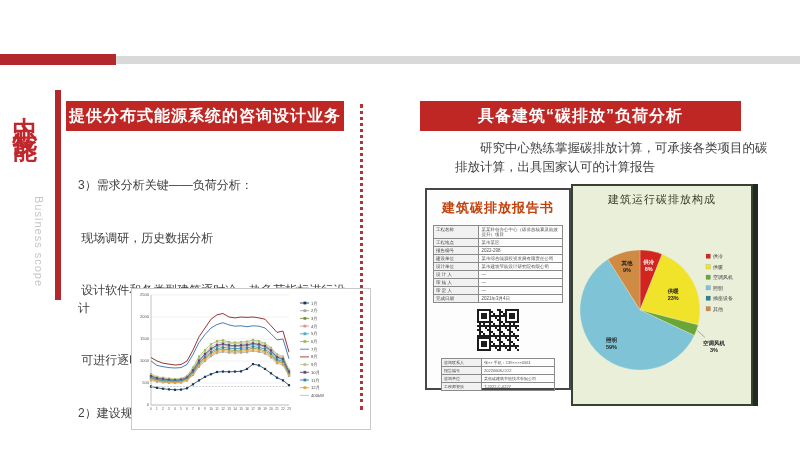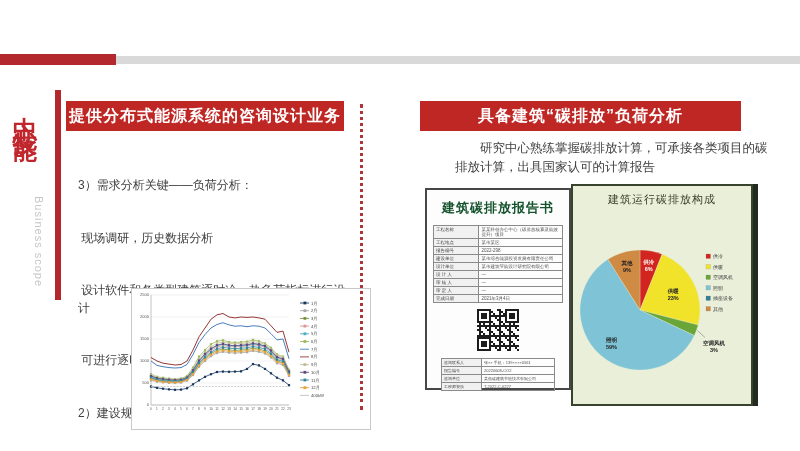--- a/index.html
+++ b/index.html
@@ -33,21 +33,21 @@
   .dotted{position:absolute;left:360px;top:104px;width:0;height:306px;border-left:3px dotted #b23535;}
   
   .right-para{position:absolute;left:424px;top:139px;width:322px;font-size:12.5px;line-height:19px;
               color:#3f3f3f;text-indent:2em;margin-left:31px;}
   
   .page-left{position:absolute;left:425px;top:188px;width:146px;height:202px;background:#fdfdfd;
              border:2px solid #474747;box-sizing:border-box;}
   .page-right{position:absolute;left:571px;top:184px;width:182px;height:222px;background:#e9efd9;
               border:2px solid #38432f;box-sizing:border-box;}
   .book-edge{position:absolute;left:753px;top:184px;width:5px;height:222px;background:#232b20;}
-  .rep-title{margin:9px 4px 0;text-align:center;font-size:13px;font-weight:bold;color:#14532d;letter-spacing:1px;}
+  .rep-title{margin:9px 4px 0;text-align:center;font-size:13px;font-weight:bold;color:#c2410c;letter-spacing:1px;}
   .rep-sub{margin:7px 0 0;text-align:center;font-size:8.5px;color:#333;letter-spacing:2px;}
   .rt{margin:8px auto 0;width:128px;border:0.5px solid #8a8a8a;}
   .rt-row{display:flex;border-bottom:0.5px solid #8a8a8a;}
   .rt-row:last-child{border-bottom:none;}
   .rt-label{width:34%;padding:1px 2px;font-size:4.5px;color:#444;background:#f1f1f1;border-right:0.5px solid #8a8a8a;}
   .rt-val{width:66%;padding:1px 2px;font-size:4.5px;color:#555;}
   .rt-footer{width:112px;margin-top:7px;}
   .rt-footer .rt-label,.rt-footer .rt-val{font-size:4px;}
   .qr-wrap{margin:6px auto 0;width:42px;height:42px;}
   .pie-title{position:absolute;left:575px;top:192px;width:174px;text-align:center;

